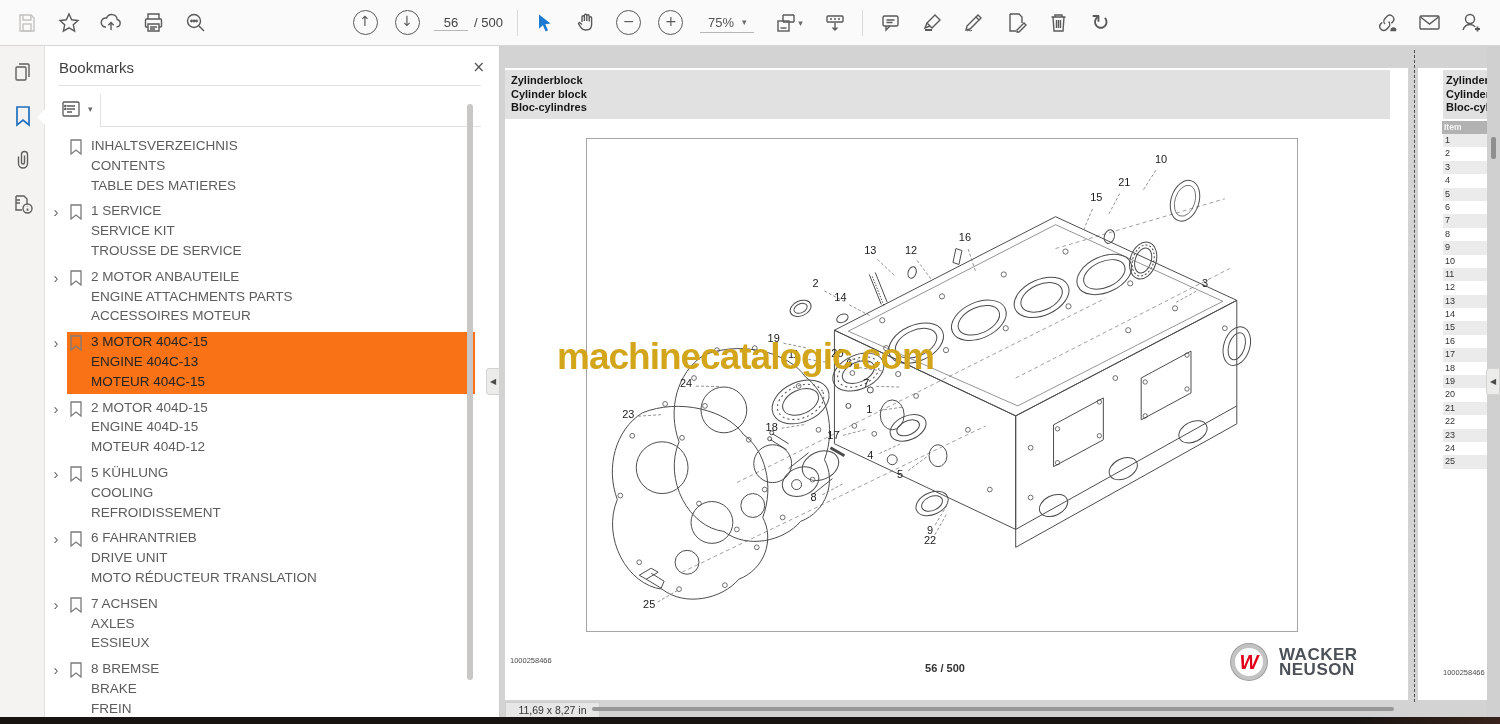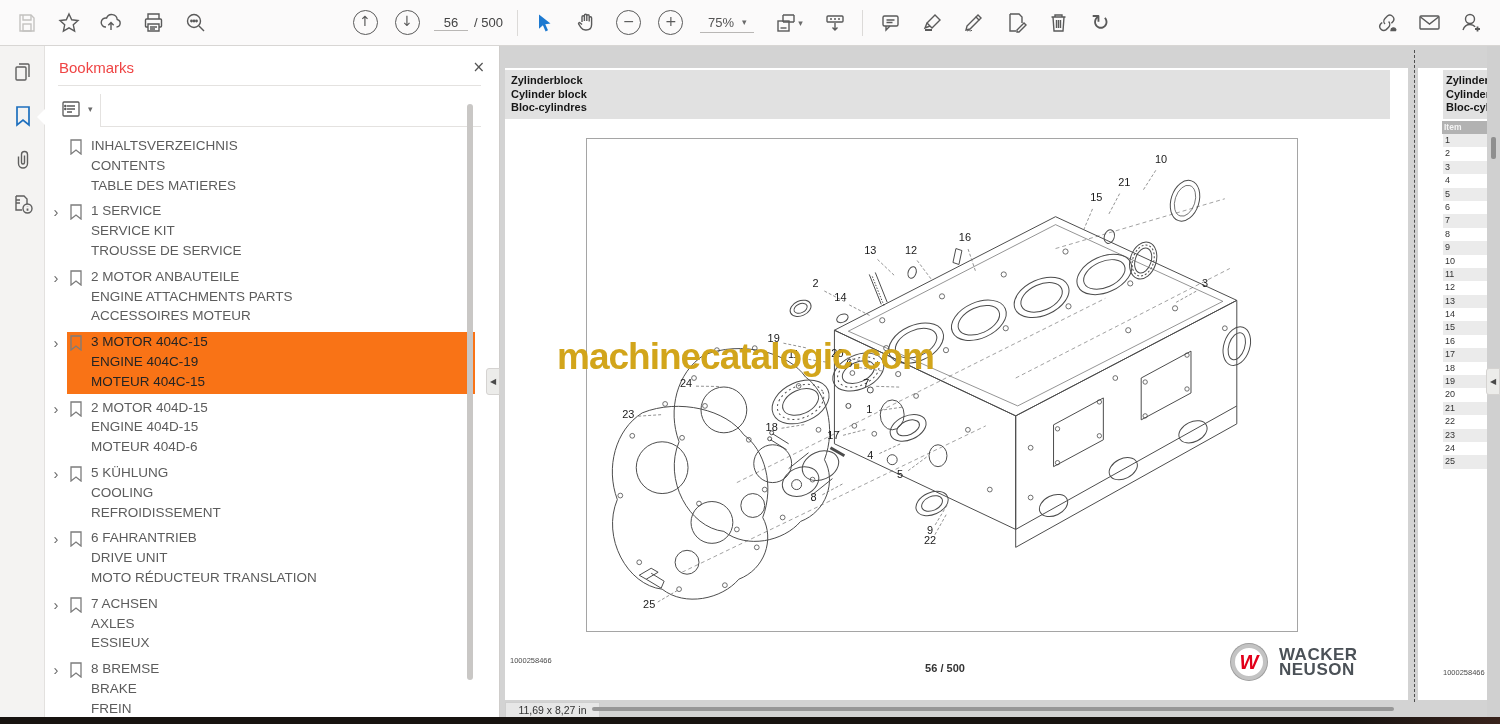--- a/index.html
+++ b/index.html
@@ -36,21 +36,21 @@
   .strip-btn.active svg { stroke:#1d6fbe; stroke-width:1.7; }
   .strip-notch { position:absolute; left:37px; top:108px; width:0; height:0;
                  border-top:9px solid transparent; border-bottom:9px solid transparent;
                  border-right:9px solid #ffffff; }
 
   
   .bm-panel { position:absolute; left:45px; top:46px; width:455px; height:671px;
               background:#ffffff; border-right:1px solid #cfcdcb; }
   .bm-header { position:absolute; left:14px; top:5px; right:14px; height:32px;
                display:flex; align-items:center; }
-  .bm-title { font-size:15px; color:#ef4444; }
+  .bm-title { font-size:15px; color:#404040; }
   .bm-close { margin-left:auto; font-size:15px; color:#555;
               font-family:"DejaVu Sans", sans-serif; }
   .bm-div1 { position:absolute; left:13px; right:18px; top:39px; height:1px; background:#e4e2e0; }
   .bm-opts { position:absolute; left:14px; top:46px; height:34px; display:flex; align-items:center; }
   .bm-opts svg { stroke:#5a5a5a; fill:none; stroke-width:1.3; }
   .bm-vsep { position:absolute; left:55px; top:48px; width:1px; height:32px; background:#e4e2e0; }
   .bm-div2 { position:absolute; left:55px; right:18px; top:80px; height:1px; background:#e4e2e0; }
   .bm-list { position:absolute; left:0; top:90px; width:430px; height:581px; overflow:hidden; }
   .bm-item { display:flex; align-items:flex-start; margin-bottom:4px; }
   .bm-caret { width:22px; flex:none; text-align:center; font-size:15px; color:#6a6a6a;
@@ -367,35 +367,35 @@
           </div>
         </div>
         <div class="bm-item">
           <span class="bm-caret">›</span>
           <div class="bm-body sel">
             <span class="bm-flag"><svg width="14" height="16" viewBox="0 0 14 16">
                 <path d="M2 1h10v14l-5-4-5 4z"></path>
               </svg></span>
             <div class="bm-lines">
               <div>3 MOTOR 404C-15</div>
-              <div>ENGINE 404C-19</div>
+              <div>ENGINE 404C-13</div>
               <div>MOTEUR 404C-15</div>
             </div>
           </div>
         </div>
         <div class="bm-item">
           <span class="bm-caret">›</span>
           <div class="bm-body">
             <span class="bm-flag"><svg width="14" height="16" viewBox="0 0 14 16">
                 <path d="M2 1h10v14l-5-4-5 4z"></path>
               </svg></span>
             <div class="bm-lines">
               <div>2 MOTOR 404D-15</div>
               <div>ENGINE 404D-15</div>
-              <div>MOTEUR 404D-6</div>
+              <div>MOTEUR 404D-12</div>
             </div>
           </div>
         </div>
         <div class="bm-item">
           <span class="bm-caret">›</span>
           <div class="bm-body">
             <span class="bm-flag"><svg width="14" height="16" viewBox="0 0 14 16">
                 <path d="M2 1h10v14l-5-4-5 4z"></path>
               </svg></span>
             <div class="bm-lines">

